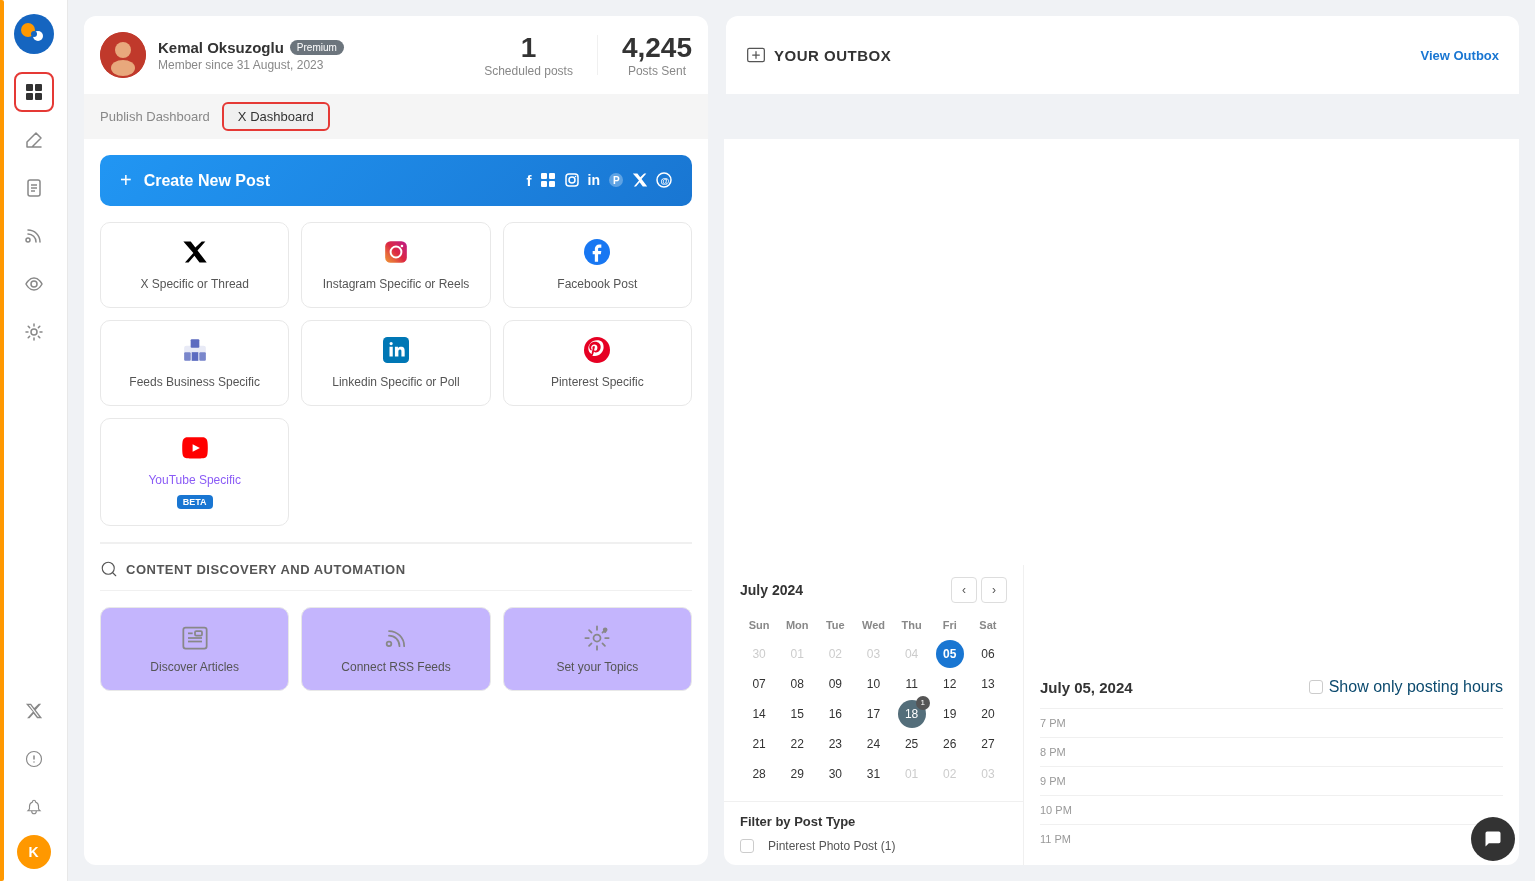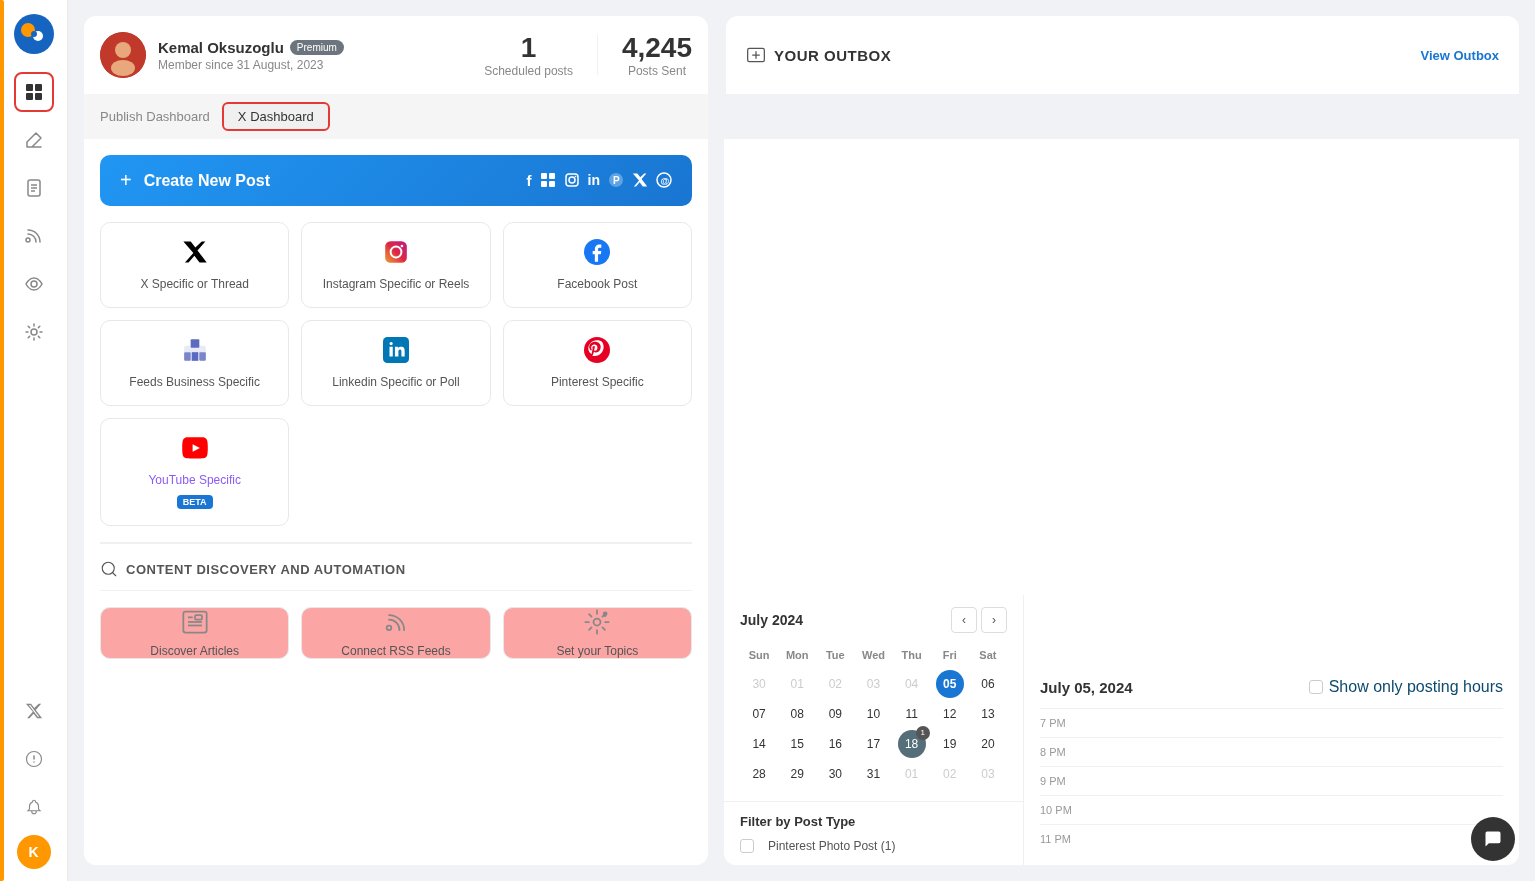--- a/index.html
+++ b/index.html
@@ -122,27 +122,27 @@
     }
 
     .discovery-grid {
       display: grid;
       grid-template-columns: repeat(3, 1fr);
       gap: 12px;
     }
     .discovery-card {
       border: 1px solid #e8e8e8;
       border-radius: 10px;
-      padding: 0 12px;
+      padding: 16px 12px;
       display: flex;
       flex-direction: column;
       align-items: center;
       gap: 8px;
       cursor: pointer;
-      background: #fca5a5;
+      background: #c4b5fd;
     }
     .outbox-title {
       display: flex;
       align-items: center;
       gap: 8px;
       font-size: 15px;
       font-weight: 700;
       color: #333;
       text-transform: uppercase;
       letter-spacing: 0.5px;
@@ -618,20 +618,29 @@
                 <div class="cal-cell">16</div>
                 <div class="cal-cell">17</div>
                 <div class="cal-cell" style="background:#546e7a;color:white;border-radius:50%;position:relative;">
                   18
                   <span style="position:absolute;top:-4px;right:-4px;background:#555;color:white;border-radius:50%;width:14px;height:14px;font-size:8px;display:flex;align-items:center;justify-content:center;line-height:1;">1</span>
                 </div>
                 <div class="cal-cell">19</div>
                 <div class="cal-cell">20</div>
               </div>
 
+              <div class="cal-row">
+                <div class="cal-cell">21</div>
+                <div class="cal-cell">22</div>
+                <div class="cal-cell">23</div>
+                <div class="cal-cell">24</div>
+                <div class="cal-cell">25</div>
+                <div class="cal-cell">26</div>
+                <div class="cal-cell">27</div>
+              </div>
 
               <div class="cal-row">
                 <div class="cal-cell">28</div>
                 <div class="cal-cell">29</div>
                 <div class="cal-cell">30</div>
                 <div class="cal-cell">31</div>
                 <div class="cal-cell other-month">01</div>
                 <div class="cal-cell other-month">02</div>
                 <div class="cal-cell other-month">03</div>
               </div>

